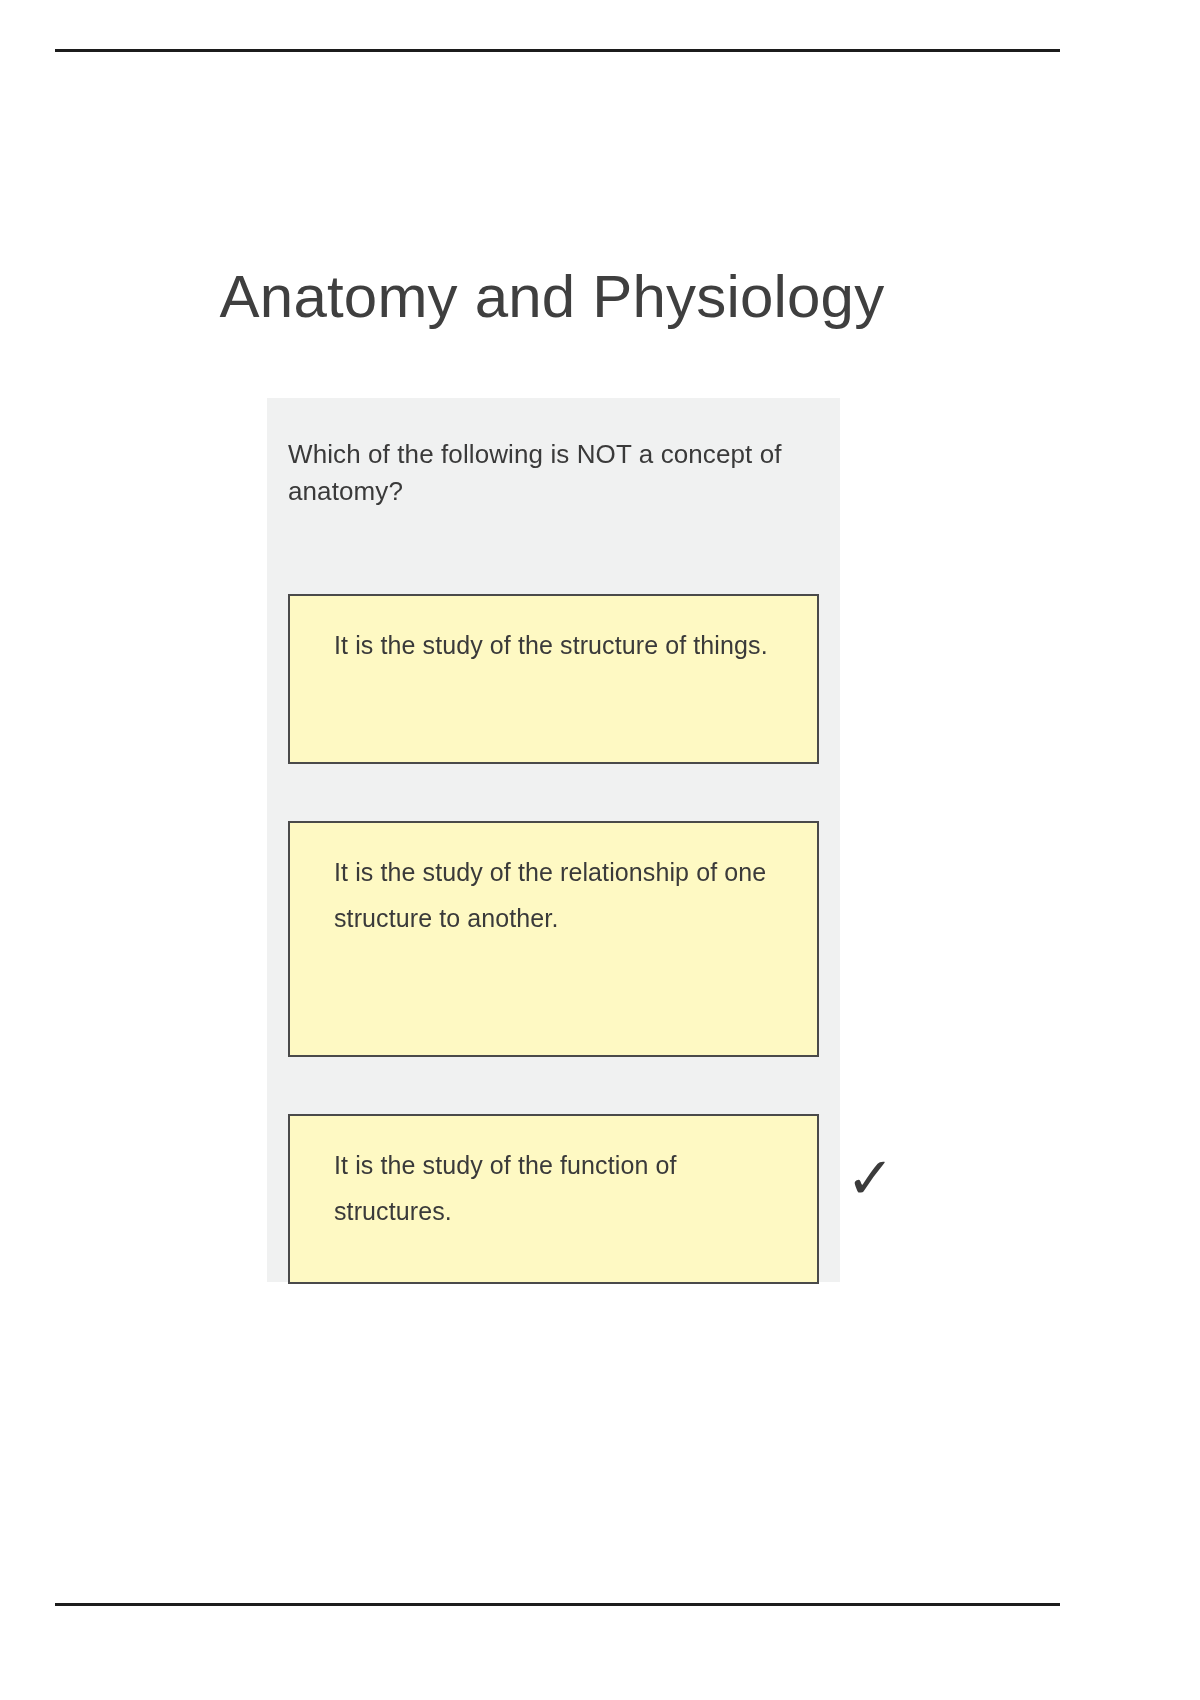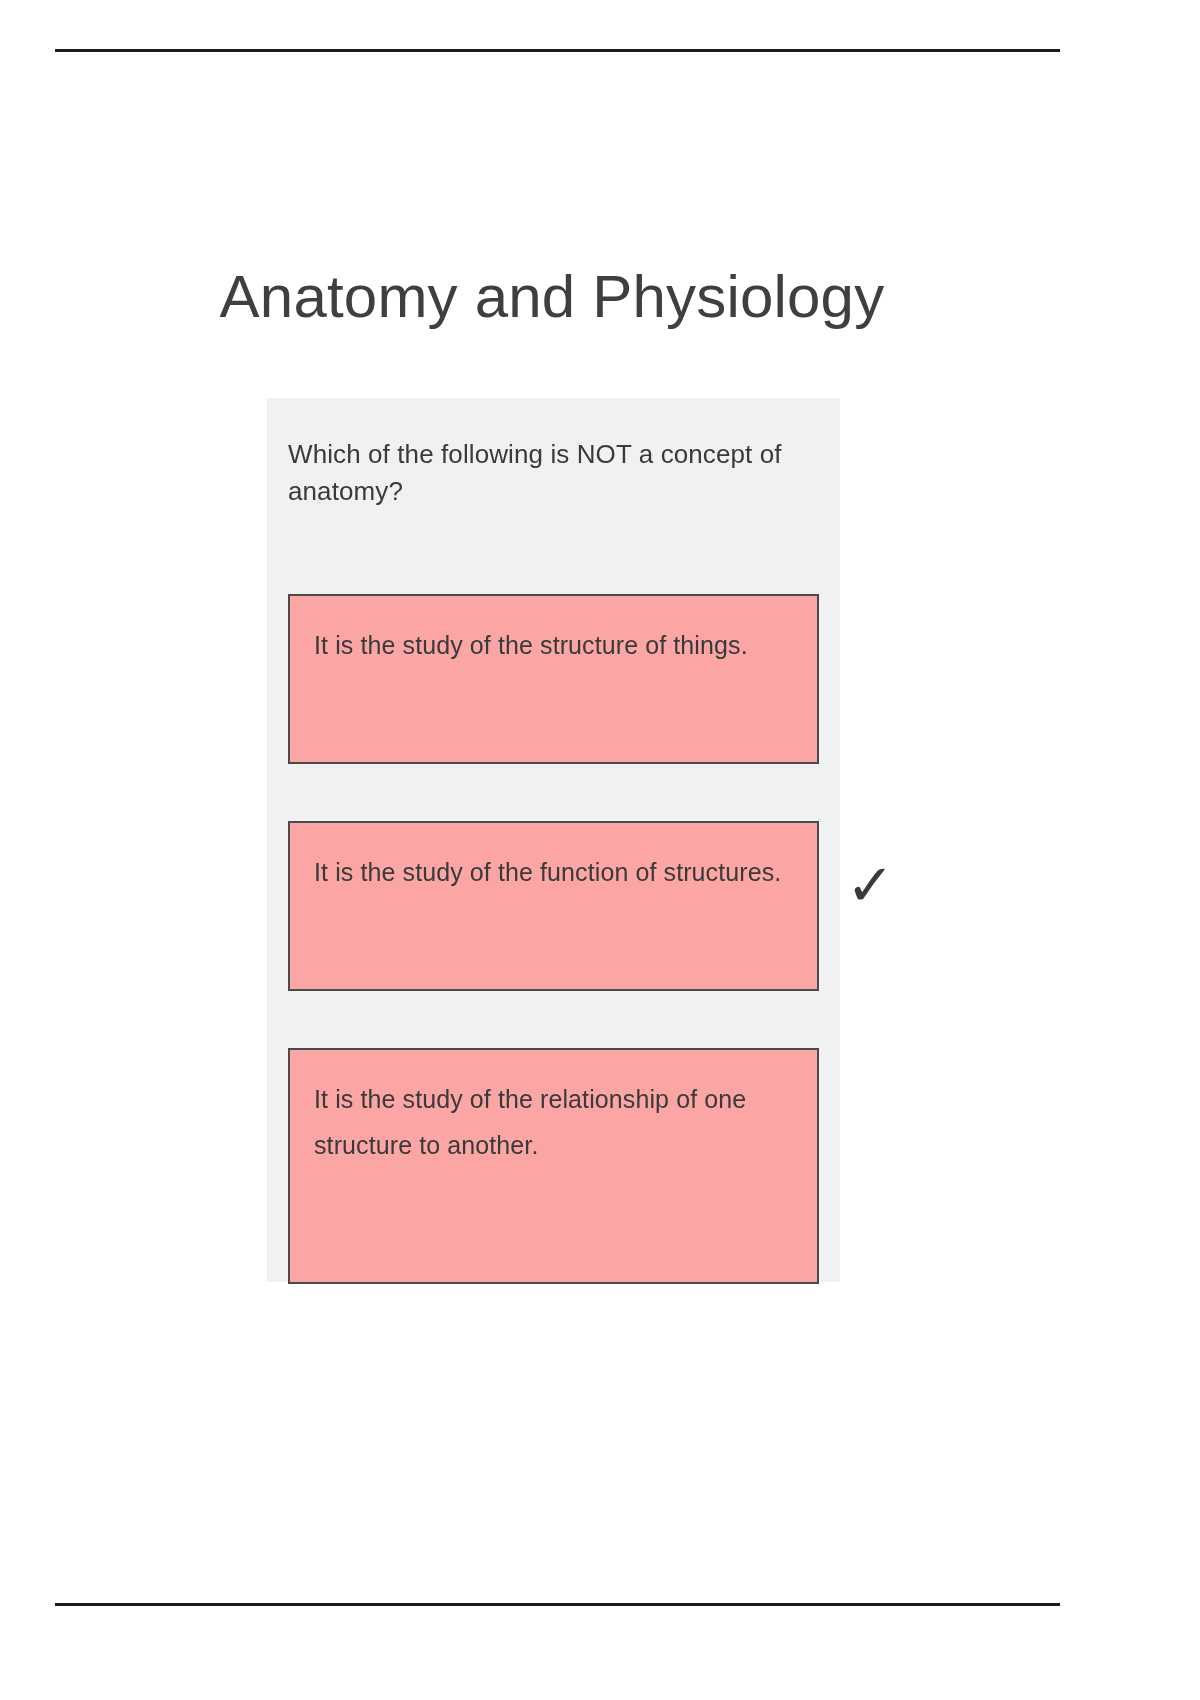--- a/index.html
+++ b/index.html
@@ -77,23 +77,23 @@
   .options {
     position: absolute;
     left: 21px;
     top: 196px;
     width: 531px;
   }
 
   .option {
     position: relative;
     box-sizing: border-box;
-    background: #fca5a5;
+    background: #fef9c3;
     border: 2px solid #4a4a4a;
-    padding: 26px 28px 24px 24px;
+    padding: 26px 28px 24px 44px;
     font-size: 25px;
     line-height: 1.85;
     color: #3a3a3a;
     letter-spacing: 0.1px;
     margin-bottom: 57px;
     width: 531px;
   }
   .option:last-child { margin-bottom: 0; }
 
   .option-1 { height: 170px; }
@@ -129,27 +129,27 @@
   <div class="quiz-card">
 
     <div class="question-text">Which of the following is NOT a concept of anatomy?</div>
 
     <div class="options">
 
       <div class="option option-1">
         <span class="option-text">It is the study of the structure of things.</span>
       </div>
 
+      <div class="option option-3">
+        <span class="option-text">It is the study of the relationship of one structure to another.</span>
+      </div>
+
       <div class="option option-2">
         <span class="option-text">It is the study of the function of structures.</span>
         <span class="check-mark">✓</span>
-      </div>
-
-      <div class="option option-3">
-        <span class="option-text">It is the study of the relationship of one structure to another.</span>
       </div>
 
     </div>
   </div>
 
   <div class="rule rule-bottom"></div>
 
 </div>
 
 </body></html>

